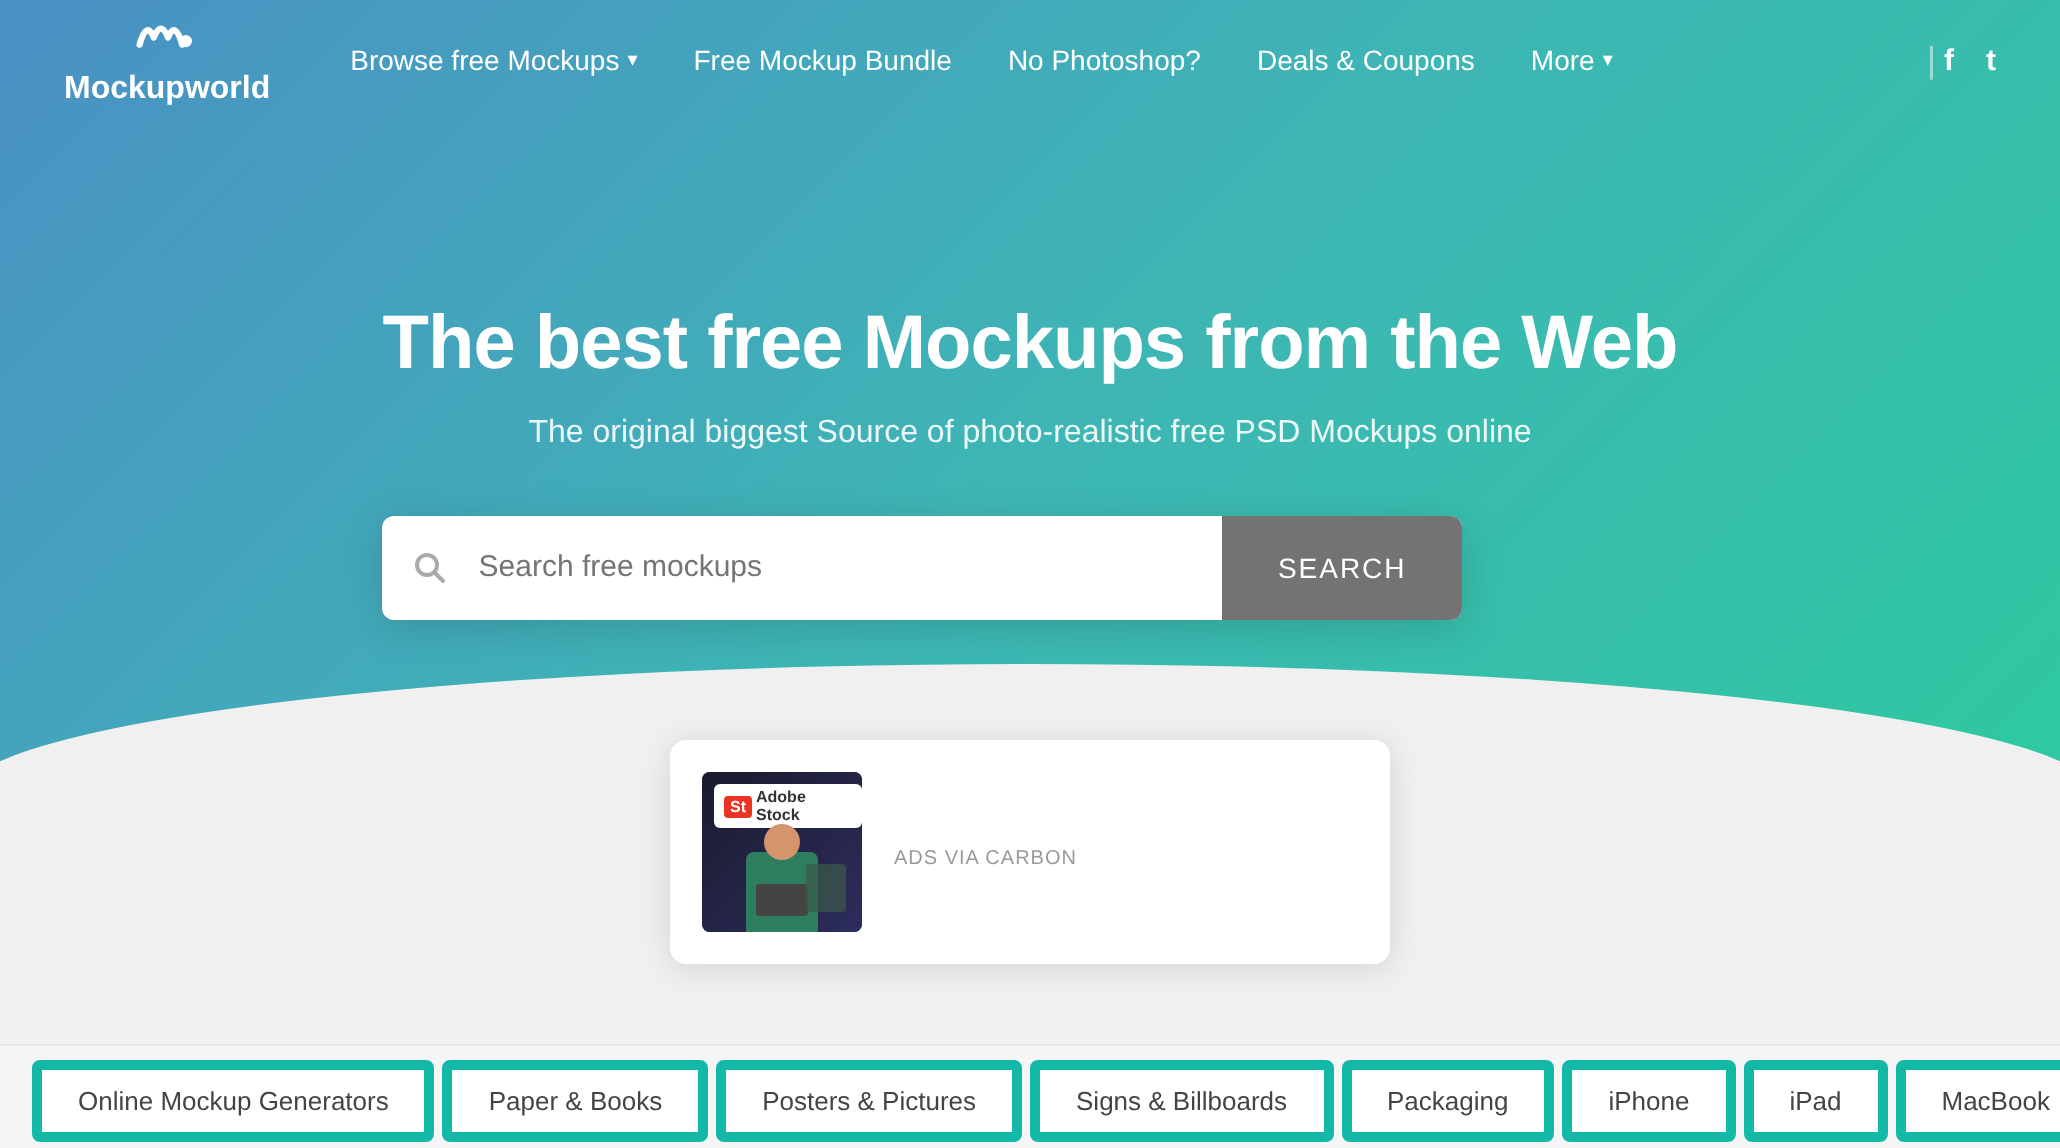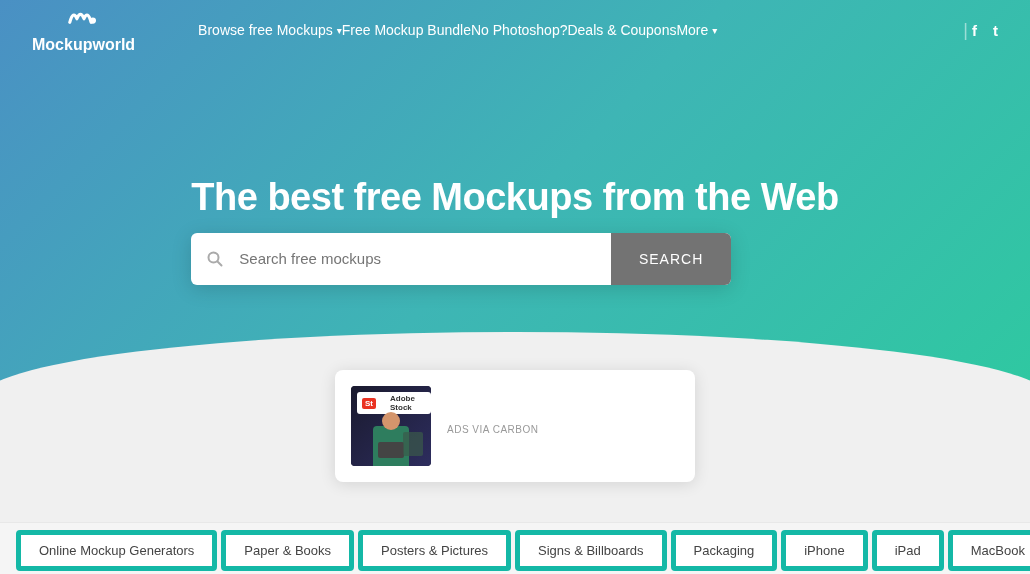--- a/index.html
+++ b/index.html
@@ -27,22 +27,22 @@
       margin-right: 40px;
       flex-direction: column;
     }
     .logo-icon {
       width: 32px;
       height: 22px;
     }
     .nav-links {
       display: flex;
       align-items: center;
+      gap: 28px;
       flex: 1;
-      margin-left: 23px;
     }
     .nav-link {
       color: white;
       font-size: 14px;
       text-decoration: none;
       display: flex;
       align-items: center;
       gap: 4px;
       cursor: pointer;
       white-space: nowrap;
@@ -190,21 +190,21 @@
       top: 6px;
       left: 6px;
       background: white;
       border-radius: 3px;
       padding: 2px 5px;
       font-size: 9px;
       font-weight: 700;
       color: #333;
       display: flex;
       align-items: center;
-      gap: 14px;
+      gap: 2px;
     }
     .adobe-badge .st {
       background: #ea3323;
       color: white;
       padding: 1px 3px;
       border-radius: 2px;
       font-size: 8px;
     }
     .ad-text-area {}
     .ad-text {
@@ -279,20 +279,21 @@
   <span class="nav-divider">|</span>
   <div class="nav-social">
     <a href="#" style="color:white;font-size:15px;font-weight:700;">f</a>
     <a href="#" style="color:white;font-size:15px;font-weight:700;">t</a>
   </div>
 </nav>
 
 <section class="hero">
   <div class="hero-content">
     <h1 class="hero-title">The best free Mockups from the Web</h1>
+    <p class="hero-subtitle">The original biggest Source of photo-realistic free PSD Mockups online</p>
     <div class="search-bar">
       <div class="search-icon-wrap">
         <svg width="16" height="16" viewBox="0 0 16 16" fill="none">
           <circle cx="6.5" cy="6.5" r="5" stroke="#aaa" stroke-width="2"></circle>
           <line x1="10.5" y1="10.5" x2="14.5" y2="14.5" stroke="#aaa" stroke-width="2" stroke-linecap="round"></line>
         </svg>
       </div>
       <input class="search-input" type="text" placeholder="Search free mockups" style="">
       <button class="search-button">SEARCH</button>
     </div>

